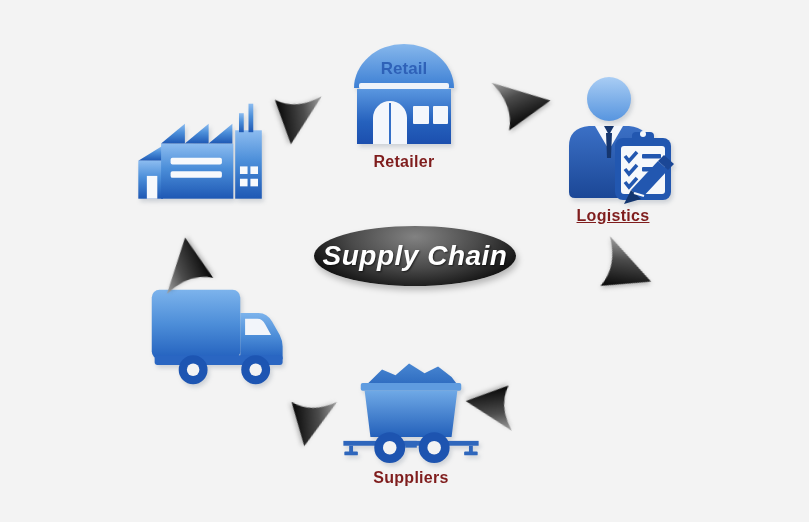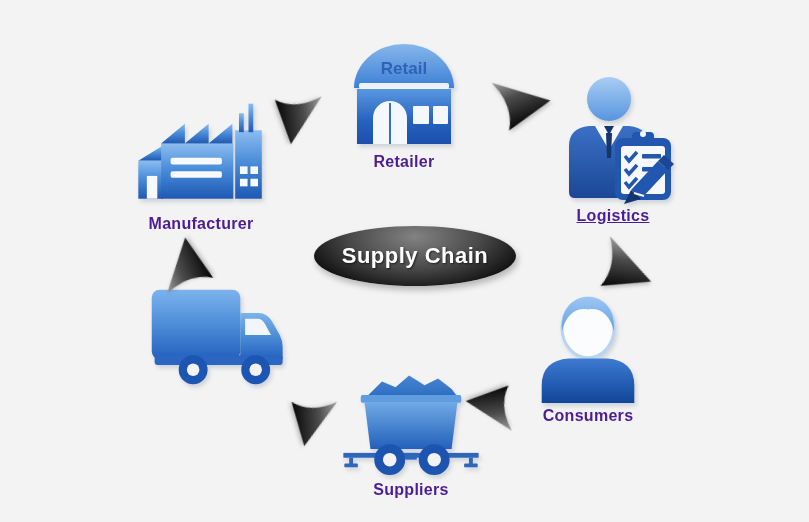--- a/index.html
+++ b/index.html
@@ -13,47 +13,48 @@
     background:#f3f3f3;
     overflow:hidden;
   }
   .node{
     position:absolute;
     display:flex;flex-direction:column;align-items:center;
   }
   .node svg{filter:drop-shadow(2px 3px 2px rgba(40,60,90,.18));}
   .node-label{
     margin-top:3px;
-    font-size:16px;font-weight:bold;color:#4c1d95;
+    font-size:16px;font-weight:bold;color:#7f1d1d;
     letter-spacing:.3px;white-space:nowrap;
   }
   .center-ellipse{
     position:absolute;left:314px;top:226px;width:202px;height:60px;
     border-radius:50%;
     background:radial-gradient(ellipse at 50% 18%, #828282 0%, #4a4a4a 45%, #141414 78%, #000 100%);
     display:flex;align-items:center;justify-content:center;
     box-shadow:2px 4px 6px rgba(0,0,0,.25);
   }
   .center-ellipse span{
-    color:#fff;font-size:22px;font-weight:bold;letter-spacing:.5px;
+    color:#fff;font-size:28px;font-weight:bold;letter-spacing:.5px;
     text-shadow:1px 1px 2px rgba(0,0,0,.6);
+    font-style:italic;
   }
   .arrow{position:absolute;}
   .arrow svg{display:block;width:100%;height:100%;filter:drop-shadow(1px 2px 2px rgba(0,0,0,.25));}
   .a1{left:266px;top:92px;width:58px;height:52px;transform:rotate(100deg);}
   .a2{left:486px;top:76px;width:72px;height:56px;transform:rotate(-6deg);}
   .a3{left:594px;top:242px;width:62px;height:56px;transform:rotate(25deg);}
   .a4{left:452px;top:380px;width:78px;height:50px;transform:rotate(190deg);}
   .a5{left:282px;top:394px;width:56px;height:54px;transform:rotate(104deg);}
   .a6{left:158px;top:236px;width:60px;height:58px;transform:rotate(-95deg);}
   .n-manufacturer{left:128px;top:98px;width:146px;}
   .n-retailer{left:346px;top:40px;width:116px;}
   .n-logistics{left:552px;top:72px;width:142px;}
   .n-consumers{left:526px;top:292px;width:124px;}
-  .n-suppliers{left:340px;top:364px;width:142px;}
+  .n-suppliers{left:340px;top:352px;width:142px;}
   .n-distributors{left:144px;top:286px;width:156px;}
   .retail-sign{font-size:17px;font-weight:bold;}
 </style>
 </head>
 <body>
 
 <div class="stage">
 
   <div class="center-ellipse">
     <span>Supply Chain</span>
@@ -82,21 +83,20 @@
       <g fill="#f7f9fc">
         <rect x="38" y="63" width="54" height="7" rx="2"></rect>
         <rect x="38" y="77" width="54" height="7" rx="2"></rect>
         <rect x="13" y="82" width="11" height="24"></rect>
         <rect x="111" y="72" width="8" height="8"></rect>
         <rect x="122" y="72" width="8" height="8"></rect>
         <rect x="111" y="85" width="8" height="8"></rect>
         <rect x="122" y="85" width="8" height="8"></rect>
       </g>
     </svg>
-    <div class="node-label">Manufacturer</div>
   </div>
 
   <div class="node n-retailer">
     <svg width="106" height="110" viewBox="0 0 106 110">
       <defs>
         <linearGradient id="gR1" x1="0" y1="0" x2="0" y2="1">
           <stop offset="0" stop-color="#86b7ec"></stop>
             <stop offset="1" stop-color="#3c7fd4"></stop>
         </linearGradient>
         <linearGradient id="gR2" x1="0" y1="0" x2="0" y2="1">
@@ -146,38 +146,20 @@
       <rect x="85" y="82" width="19" height="4.5" rx="1" fill="#2257b0"></rect>
       <rect x="85" y="95" width="15" height="4.5" rx="1" fill="#2257b0"></rect>
       <path d="M74,118 L101,89 L111,98 L84,127 Z" fill="#2257b0"></path>
       <path d="M101,89 L107,83 L117,92 L111,98 Z" fill="#1b4796"></path>
       <polygon points="74,118 84,127 67,132" fill="#12356f"></polygon>
       <line x1="77" y1="121" x2="87" y2="124" stroke="#f6f8fb" stroke-width="2"></line>
     </svg>
     <div class="node-label" style="transform:translateX(-10px);text-decoration:underline;">Logistics</div>
   </div>
 
-  <div class="node n-consumers">
-    <svg width="108" height="112" viewBox="0 0 112 114">
-      <defs>
-        <linearGradient id="gCh" x1="0" y1="0" x2="0" y2="1">
-          <stop offset="0" stop-color="#9cc6f2"></stop>
-            <stop offset="1" stop-color="#64a1e4"></stop>
-        </linearGradient>
-        <linearGradient id="gCb" x1="0" y1="0" x2="0" y2="1">
-          <stop offset="0" stop-color="#3e7ad2"></stop>
-            <stop offset="1" stop-color="#104699"></stop>
-        </linearGradient>
-      </defs>
-      <ellipse cx="56" cy="36" rx="27" ry="31" fill="#fbfcfe" stroke="#b6d5f4" stroke-width="3"></ellipse>
-      <path d="M29,40 C27,8 49,4 56,4 C63,4 85,8 83,40 C79,22 68,15 56,17 C44,15 33,22 29,40 Z" fill="url(#gCh)"></path>
-      <path d="M8,114 L8,96 Q8,70 36,68 L76,68 Q104,70 104,96 L104,114 Z" fill="url(#gCb)"></path>
-    </svg>
-    <div class="node-label">Consumers</div>
-  </div>
 
   <div class="node n-suppliers">
     <svg width="138" height="114" viewBox="0 0 140 118">
       <defs>
         <linearGradient id="gM1" x1="0" y1="0" x2="0" y2="1">
           <stop offset="0" stop-color="#6fa9e6"></stop>
             <stop offset="1" stop-color="#2360ba"></stop>
         </linearGradient>
         <linearGradient id="gM0" x1="0" y1="0" x2="0" y2="1">
           <stop offset="0" stop-color="#4886d2"></stop>

